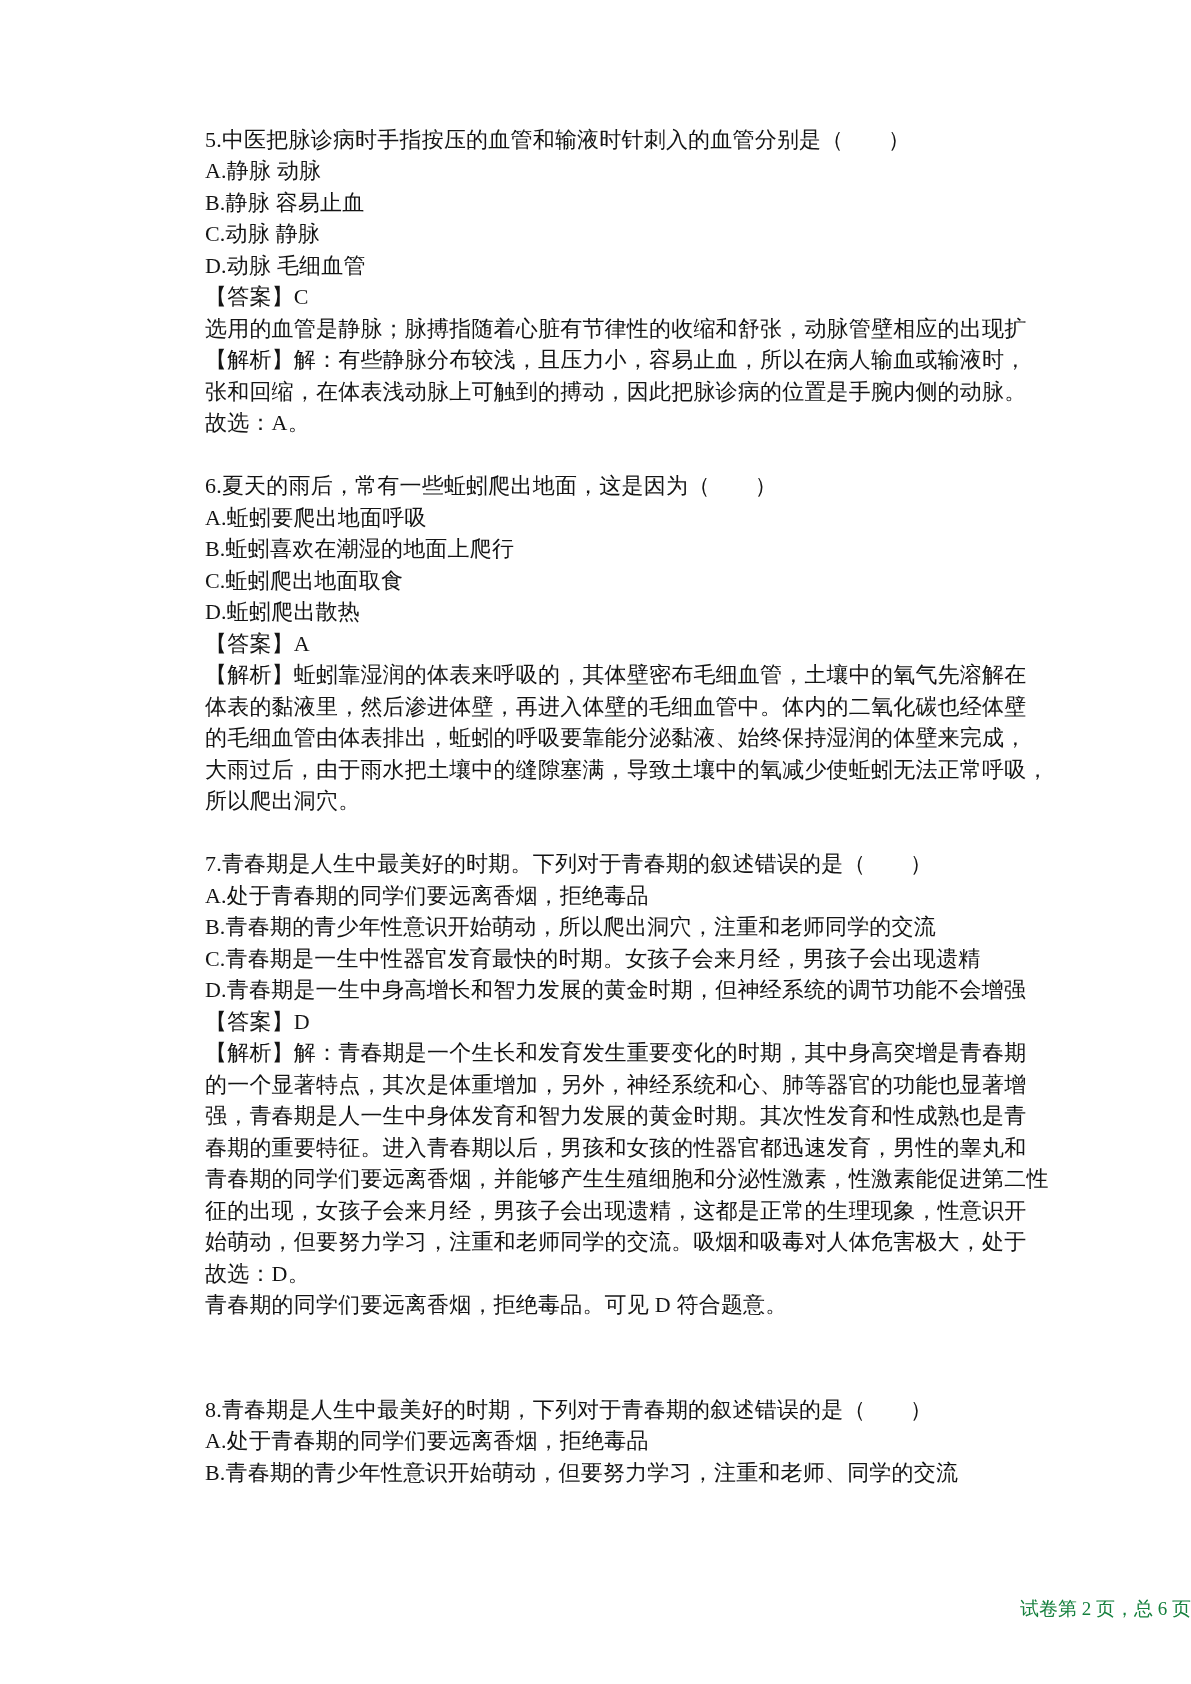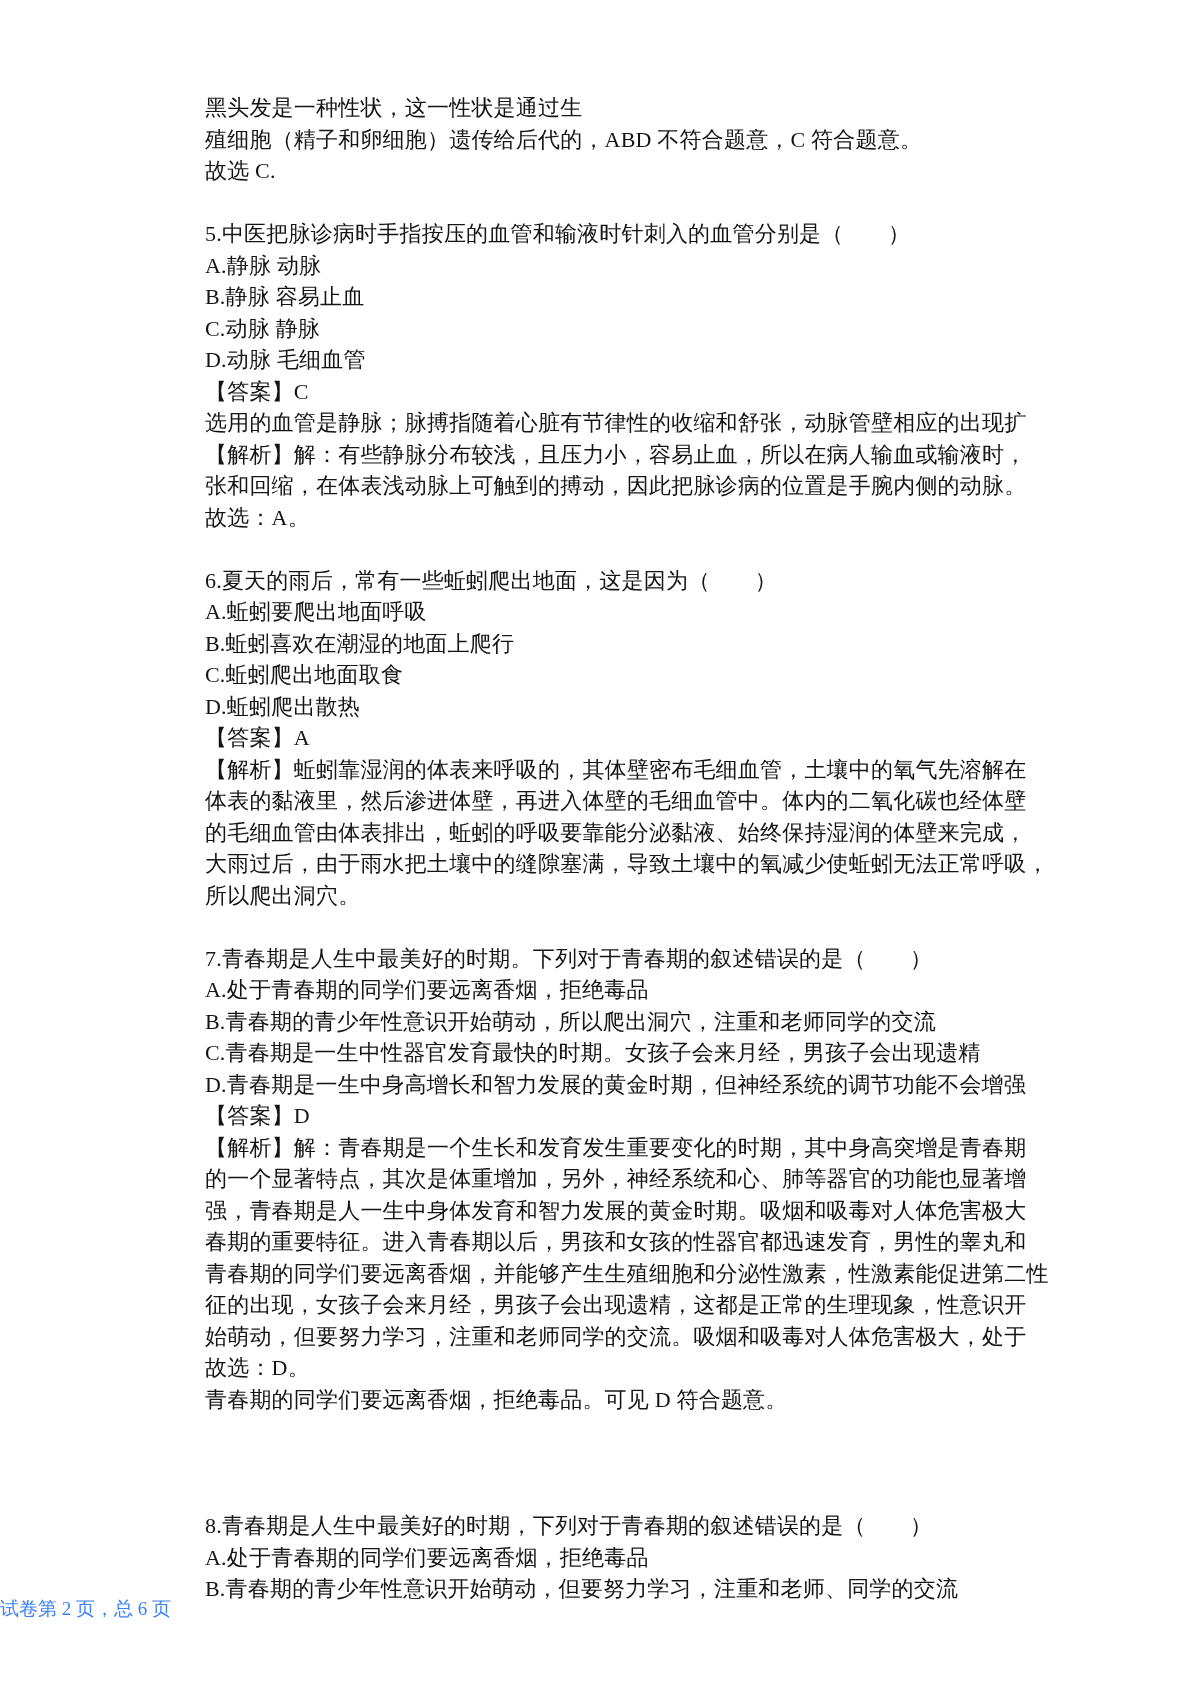--- a/index.html
+++ b/index.html
@@ -34,35 +34,30 @@
     line-height: 31.5px;
     font-size: 22px;
     white-space: nowrap;
     letter-spacing: 0.2px;
   }
   .footer {
     position: absolute;
     left: 0;
     right: 0;
     top: 1596px;
-    text-align: left;
+    text-align: right;
     font-size: 19px;
-    color: #3b82f6;
+    color: #15803d;
   }
 </style>
 </head>
 <body>
 
 <div class="page">
   <div class="content">
-      <div class="block" style="margin-top: 0px;">
-        <div class="line">黑头发是一种性状，这一性状是通过生</div>
-        <div class="line">殖细胞（精子和卵细胞）遗传给后代的，ABD 不符合题意，C 符合题意。</div>
-        <div class="line">故选 C.</div>
-      </div>
       <div class="block" style="margin-top: 31.5px;">
         <div class="line">5.中医把脉诊病时手指按压的血管和输液时针刺入的血管分别是（　　）</div>
         <div class="line">A.静脉 动脉</div>
         <div class="line">B.静脉 容易止血</div>
         <div class="line">C.动脉 静脉</div>
         <div class="line">D.动脉 毛细血管</div>
         <div class="line">【答案】C</div>
         <div class="line">选用的血管是静脉；脉搏指随着心脏有节律性的收缩和舒张，动脉管壁相应的出现扩</div>
         <div class="line">【解析】解：有些静脉分布较浅，且压力小，容易止血，所以在病人输血或输液时，</div>
         <div class="line">张和回缩，在体表浅动脉上可触到的搏动，因此把脉诊病的位置是手腕内侧的动脉。</div>
@@ -83,28 +78,28 @@
       </div>
       <div class="block" style="margin-top: 31.5px;">
         <div class="line">7.青春期是人生中最美好的时期。下列对于青春期的叙述错误的是（　　）</div>
         <div class="line">A.处于青春期的同学们要远离香烟，拒绝毒品</div>
         <div class="line">B.青春期的青少年性意识开始萌动，所以爬出洞穴，注重和老师同学的交流</div>
         <div class="line">C.青春期是一生中性器官发育最快的时期。女孩子会来月经，男孩子会出现遗精</div>
         <div class="line">D.青春期是一生中身高增长和智力发展的黄金时期，但神经系统的调节功能不会增强</div>
         <div class="line">【答案】D</div>
         <div class="line">【解析】解：青春期是一个生长和发育发生重要变化的时期，其中身高突增是青春期</div>
         <div class="line">的一个显著特点，其次是体重增加，另外，神经系统和心、肺等器官的功能也显著增</div>
-        <div class="line">强，青春期是人一生中身体发育和智力发展的黄金时期。吸烟和吸毒对人体危害极大</div>
+        <div class="line">强，青春期是人一生中身体发育和智力发展的黄金时期。其次性发育和性成熟也是青</div>
         <div class="line">春期的重要特征。进入青春期以后，男孩和女孩的性器官都迅速发育，男性的睾丸和</div>
         <div class="line">青春期的同学们要远离香烟，并能够产生生殖细胞和分泌性激素，性激素能促进第二性</div>
         <div class="line">征的出现，女孩子会来月经，男孩子会出现遗精，这都是正常的生理现象，性意识开</div>
         <div class="line">始萌动，但要努力学习，注重和老师同学的交流。吸烟和吸毒对人体危害极大，处于</div>
         <div class="line">故选：D。</div>
         <div class="line">青春期的同学们要远离香烟，拒绝毒品。可见 D 符合题意。</div>
       </div>
-      <div class="block" style="margin-top: 95px;">
+      <div class="block" style="margin-top: 73px;">
         <div class="line">8.青春期是人生中最美好的时期，下列对于青春期的叙述错误的是（　　）</div>
         <div class="line">A.处于青春期的同学们要远离香烟，拒绝毒品</div>
         <div class="line">B.青春期的青少年性意识开始萌动，但要努力学习，注重和老师、同学的交流</div>
       </div>
     </div>
   <div class="footer">试卷第 2 页，总 6 页</div>
 </div>
 
 </body></html>

